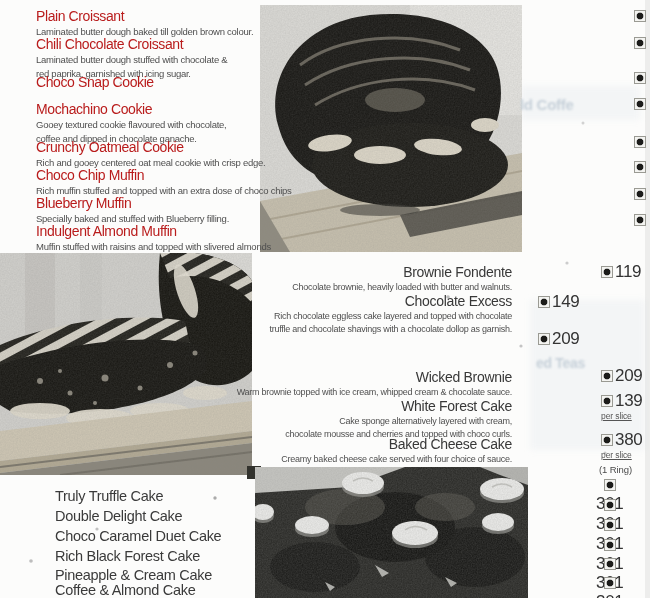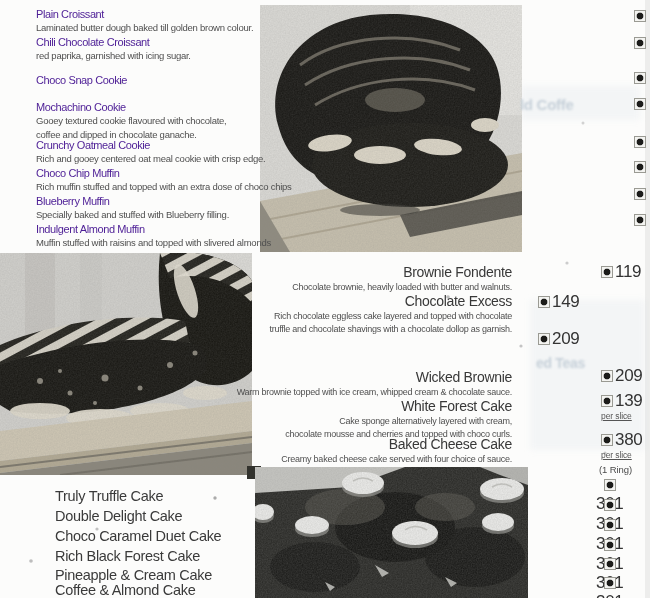--- a/index.html
+++ b/index.html
@@ -11,21 +11,21 @@
   }
   .edge-strip{position:absolute;right:0;top:0;width:5px;height:598px;background:#ededec;}
   
   .photo{position:absolute;}
   .ph1{left:260px;top:5px;width:262px;height:247px;}
   .ph2{left:0px;top:253px;width:252px;height:222px;}
   .ph3{left:255px;top:467px;width:273px;height:131px;}
   .corner-frag{position:absolute;left:247px;top:466px;width:14px;height:13px;background:#32322d;}
   
   .li{position:absolute;left:36px;width:260px;}
-  .li .nm{font-size:11px;letter-spacing:-0.4px;color:#4c1d95;}
+  .li .nm{font-size:14px;letter-spacing:-0.4px;color:#b91c1c;}
   .li .ds{font-size:9.5px;letter-spacing:-0.25px;color:#4f4f4f;line-height:11.5px;margin-top:2px;white-space:nowrap;}
   .l0{top:8px}.l1{top:36px}.l2{top:74px}.l3{top:101px}
   .l4{top:139px}.l5{top:167px}.l6{top:195px}.l7{top:223px}
   
   .mi{position:absolute;right:138px;width:340px;text-align:right;}
   .mi .nm{font-size:14px;letter-spacing:-0.3px;color:#383838;}
   .mi .ds{font-size:9px;letter-spacing:-0.25px;color:#4f4f4f;line-height:11px;margin-top:2px;white-space:nowrap;}
   .m0{top:264px}.m1{top:293px}.m2{top:333px}.m3{top:369px}.m4{top:398px}.m5{top:436px}
   
   .ck{position:absolute;left:55px;font-size:14.5px;letter-spacing:-0.3px;color:#3a3a3a;}
@@ -208,20 +208,21 @@
       <rect width="273" height="131" filter="url(#gf3)" opacity="0.35"></rect>
     </svg>
   </div>
 
   <div class="li l0">
     <div class="nm">Plain Croissant</div>
     <div class="ds">Laminated butter dough baked till golden brown colour.</div>
   </div>
   <div class="li l1">
     <div class="nm">Chili Chocolate Croissant</div>
+    <div class="ds">Laminated butter dough stuffed with chocolate &amp;</div>
     <div class="ds">red paprika, garnished with icing sugar.</div>
   </div>
   <div class="li l2">
     <div class="nm">Choco Snap Cookie</div>
   </div>
   <div class="li l3">
     <div class="nm">Mochachino Cookie</div>
     <div class="ds">Gooey textured cookie flavoured with chocolate,</div>
     <div class="ds">coffee and dipped in chocolate ganache.</div>
   </div>

